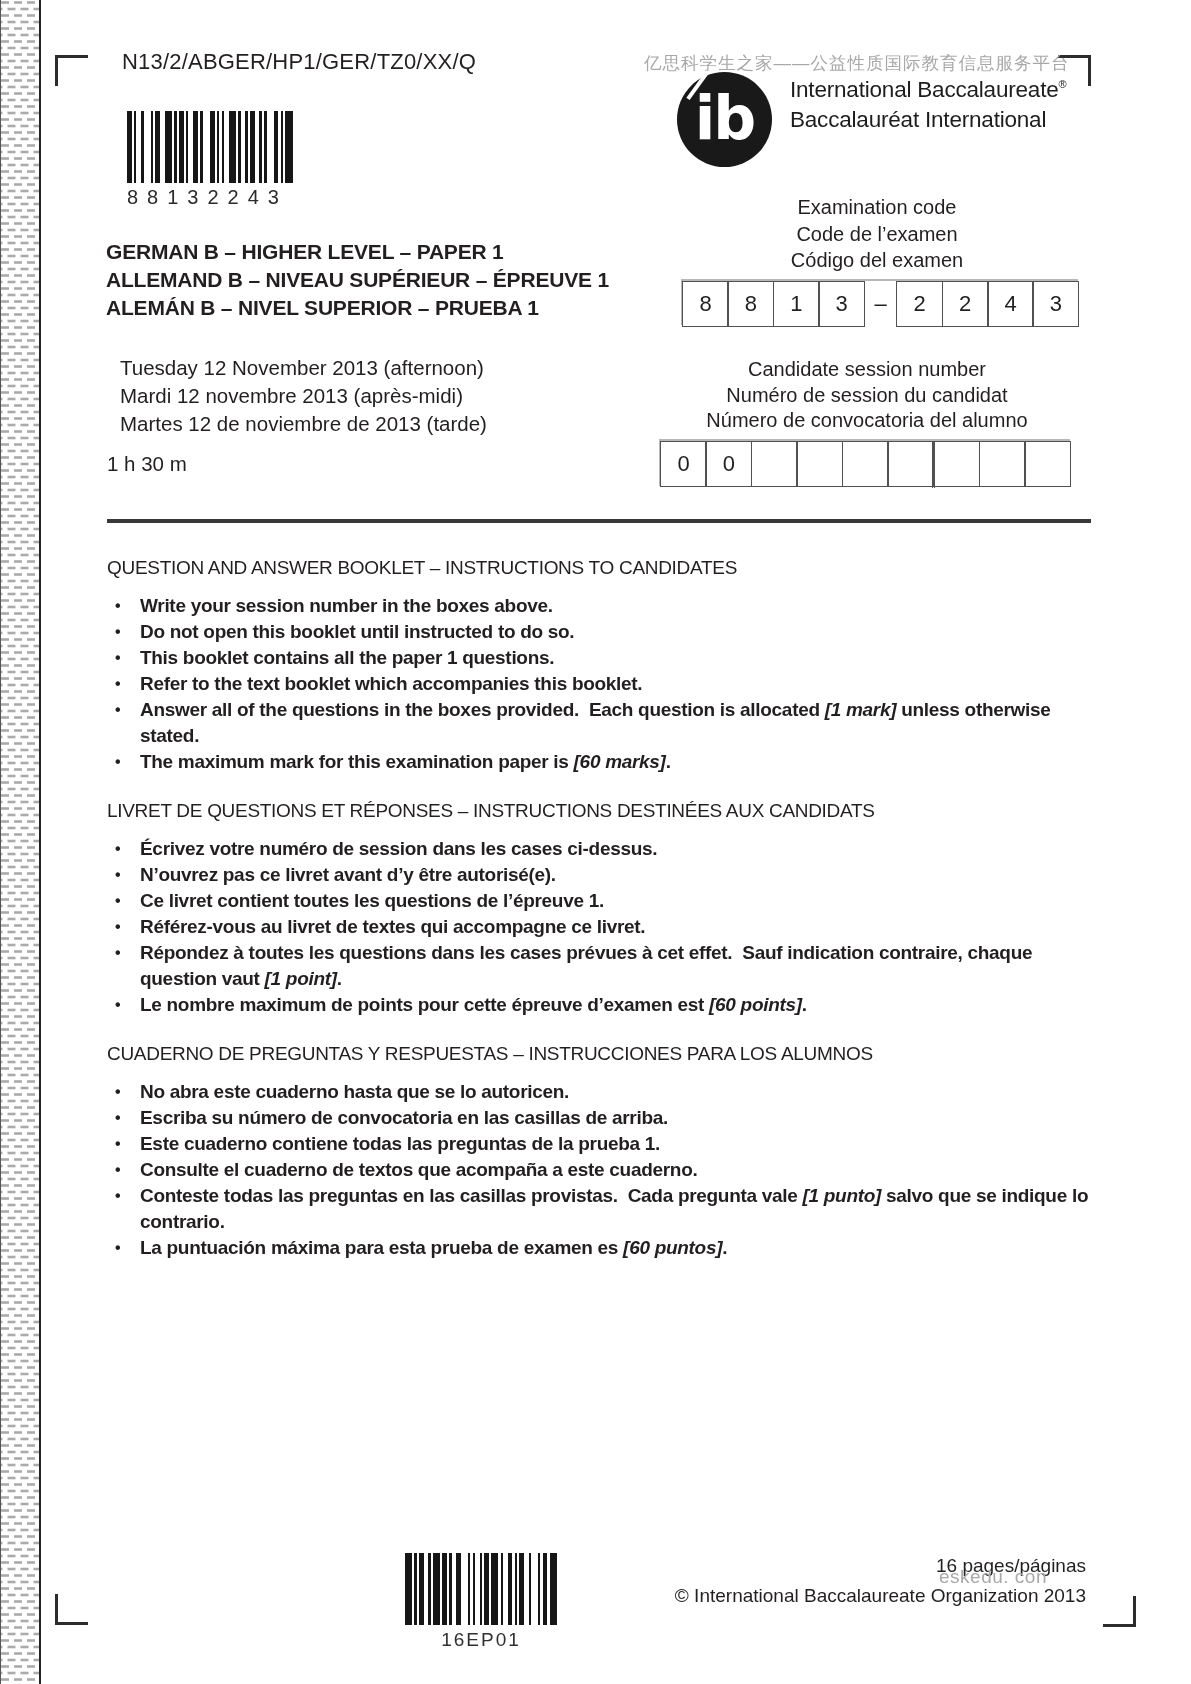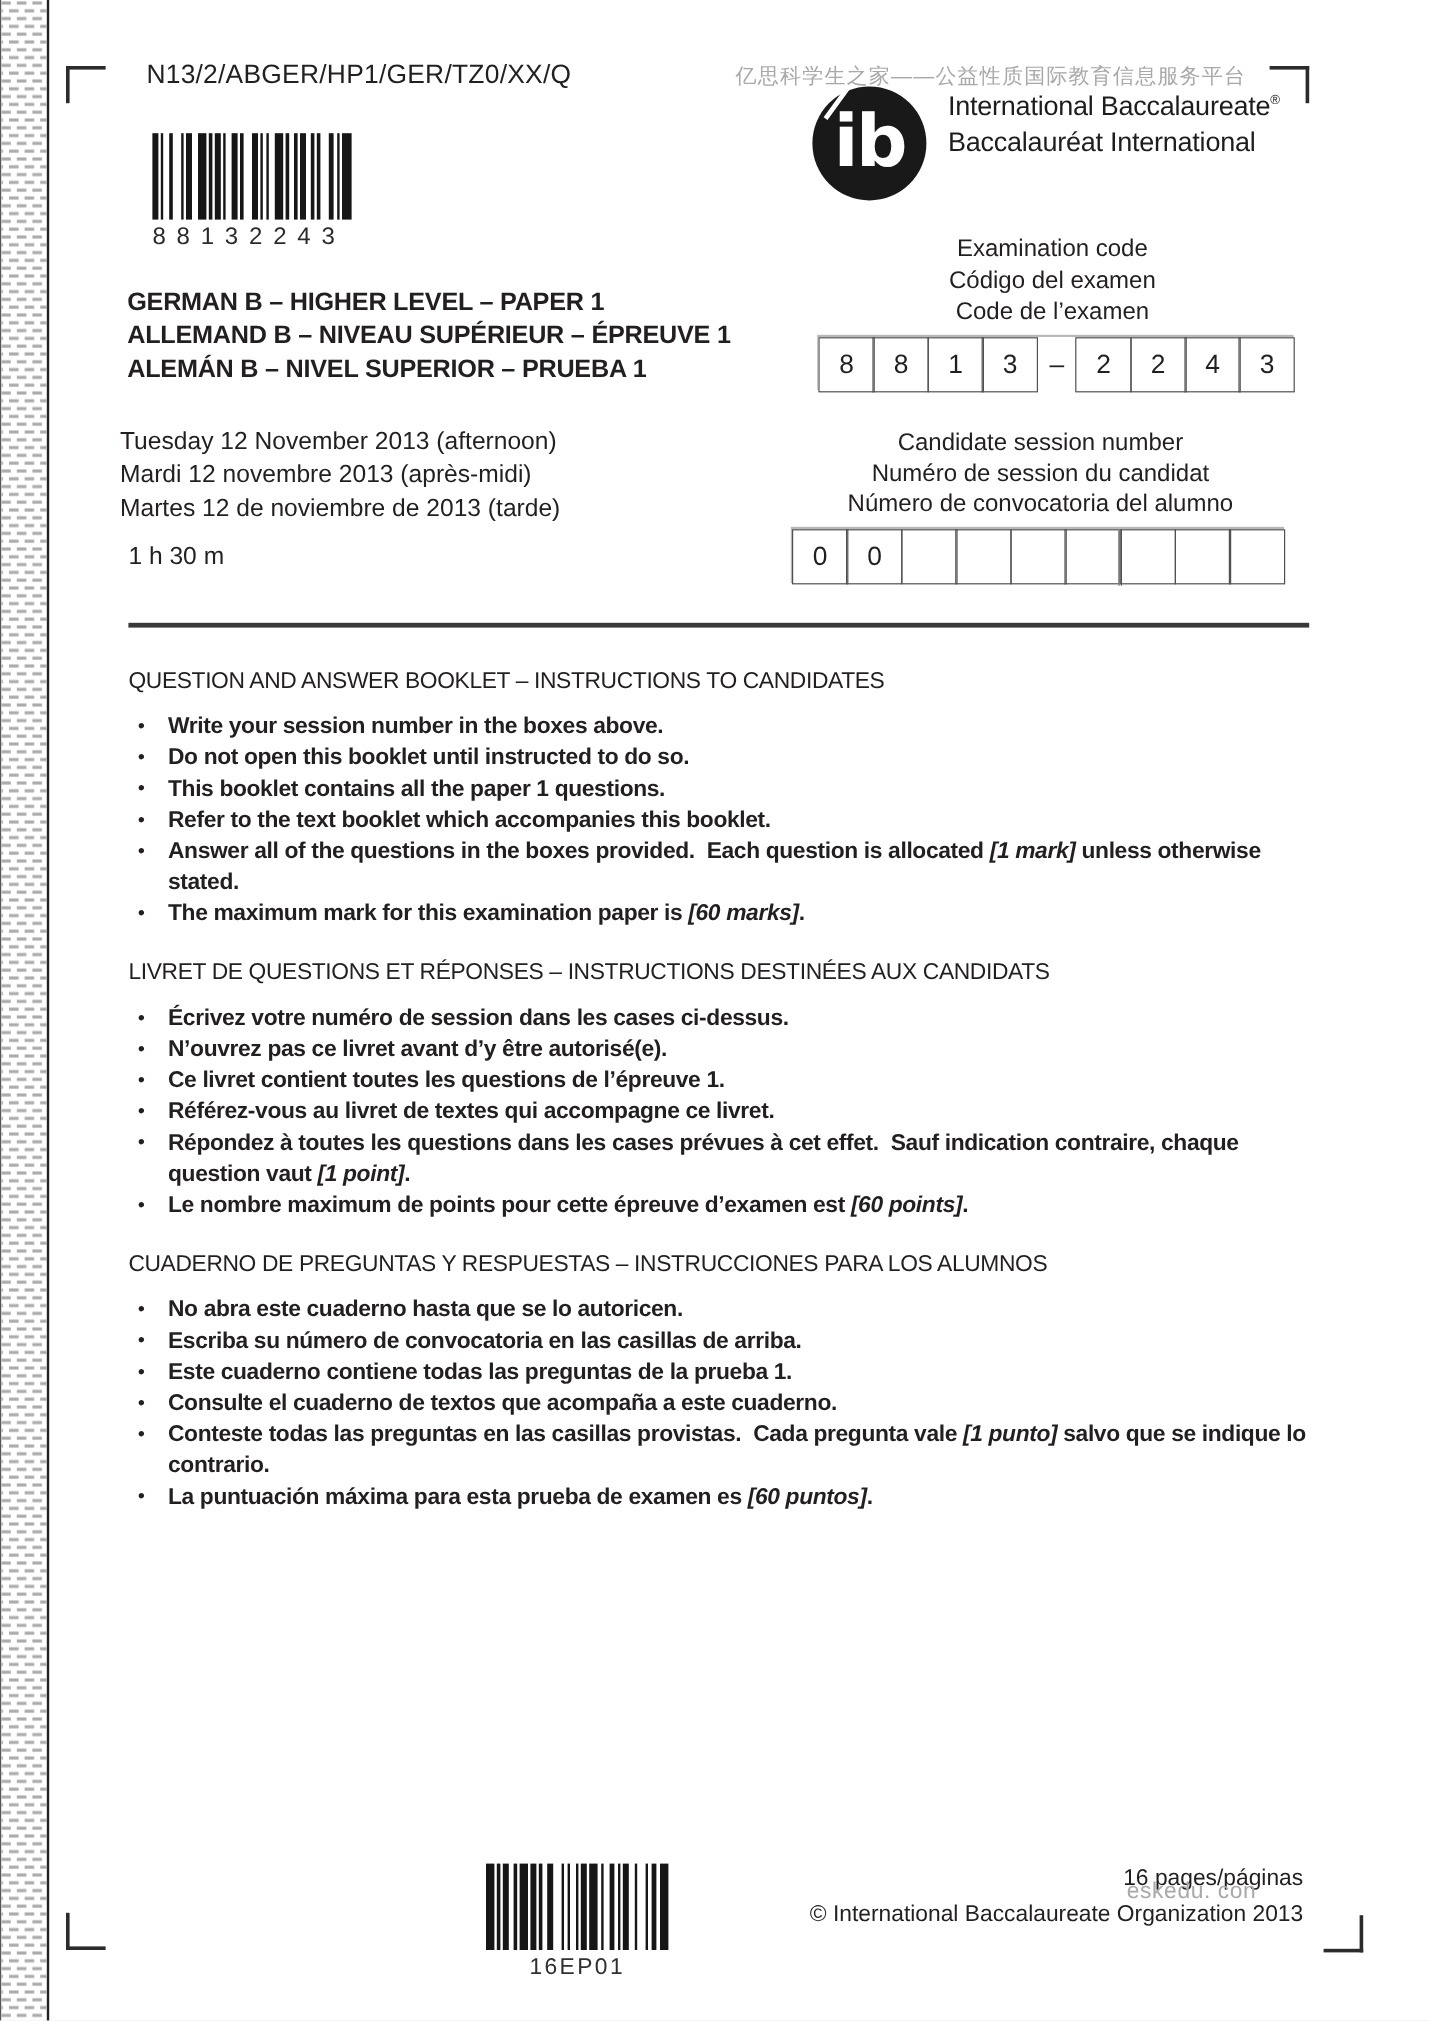--- a/index.html
+++ b/index.html
@@ -22,36 +22,36 @@
   .barcode .bar{background:#161616;height:100%;}
   .barcode .gap{background:transparent;height:100%;}
   .bc-top{left:127px;top:111px;width:166px;height:72px;}
   .bc-top-num{position:absolute;left:127px;top:186px;width:180px;font-size:20px;
               letter-spacing:9px;color:#2b2b2b;}
   .bc-bottom{left:405px;top:1553px;width:152px;height:72px;}
   .bc-bottom-label{position:absolute;left:405px;top:1629px;width:152px;text-align:center;
                    font-size:19px;letter-spacing:2px;color:#303030;}
 
   
-  .cjk-mark{position:absolute;left:613px;top:51px;font-size:17.5px;letter-spacing:1px;color:#a8a8a8;}
+  .cjk-mark{position:absolute;left:644px;top:51px;font-size:17.5px;letter-spacing:1px;color:#a8a8a8;}
   .ib-circle{position:absolute;left:677px;top:72px;width:95px;height:95px;border-radius:50%;
              background:#191919;}
   .ib-circle::after{content:"";position:absolute;left:19px;top:-4px;width:3.5px;height:34px;
                     background:#fff;transform:rotate(36deg);}
   .ib-mono{position:absolute;left:0;top:0;width:95px;height:95px;display:flex;align-items:center;
            justify-content:center;font-family:"DejaVu Sans",sans-serif;font-weight:bold;
            font-size:60px;color:#fff;letter-spacing:-2px;padding-bottom:4px;box-sizing:border-box;}
   .ib-words{position:absolute;left:790px;top:69px;font-size:22.5px;line-height:30px;
             color:#1d1d1f;letter-spacing:-0.2px;}
   .ib-words sup{font-size:11px;}
 
   
   .title-block{position:absolute;left:106px;top:238px;font-weight:bold;font-size:21px;
                line-height:28px;letter-spacing:-0.2px;}
-  .date-block{position:absolute;left:100px;top:354px;font-size:20.5px;line-height:28px;}
+  .date-block{position:absolute;left:120px;top:354px;font-size:20.5px;line-height:28px;}
   .duration{position:absolute;left:107px;top:452px;font-size:20.5px;}
 
   
   .boxlabel{position:absolute;text-align:center;font-size:20px;}
   .lbl-exam{left:677px;top:194px;width:400px;line-height:26.5px;}
   .lbl-sess{left:660px;top:357px;width:414px;line-height:25.5px;}
   .code-row{position:absolute;display:flex;align-items:center;box-shadow:-1px -2px 0 0 #b8b8b8;}
   .row-exam{left:682px;top:281px;}
   .row-sess{left:660px;top:441px;}
   .cells{display:flex;}
@@ -163,22 +163,22 @@
   </div>
 
   <div class="title-block">
     <div>GERMAN B – HIGHER LEVEL – PAPER 1</div>
     <div>ALLEMAND B – NIVEAU SUPÉRIEUR – ÉPREUVE 1</div>
     <div>ALEMÁN B – NIVEL SUPERIOR – PRUEBA 1</div>
   </div>
 
   <div class="boxlabel lbl-exam">
     <div>Examination code</div>
+    <div>Code de l’examen</div>
     <div>Código del examen</div>
-    <div>Code de l’examen</div>
   </div>
   <div class="code-row row-exam">
     <div class="cells">
         <div class="cell">8</div>
         <div class="cell">8</div>
         <div class="cell">1</div>
         <div class="cell">3</div>
       </div>
     <div class="code-dash">–</div>
     <div class="cells">

